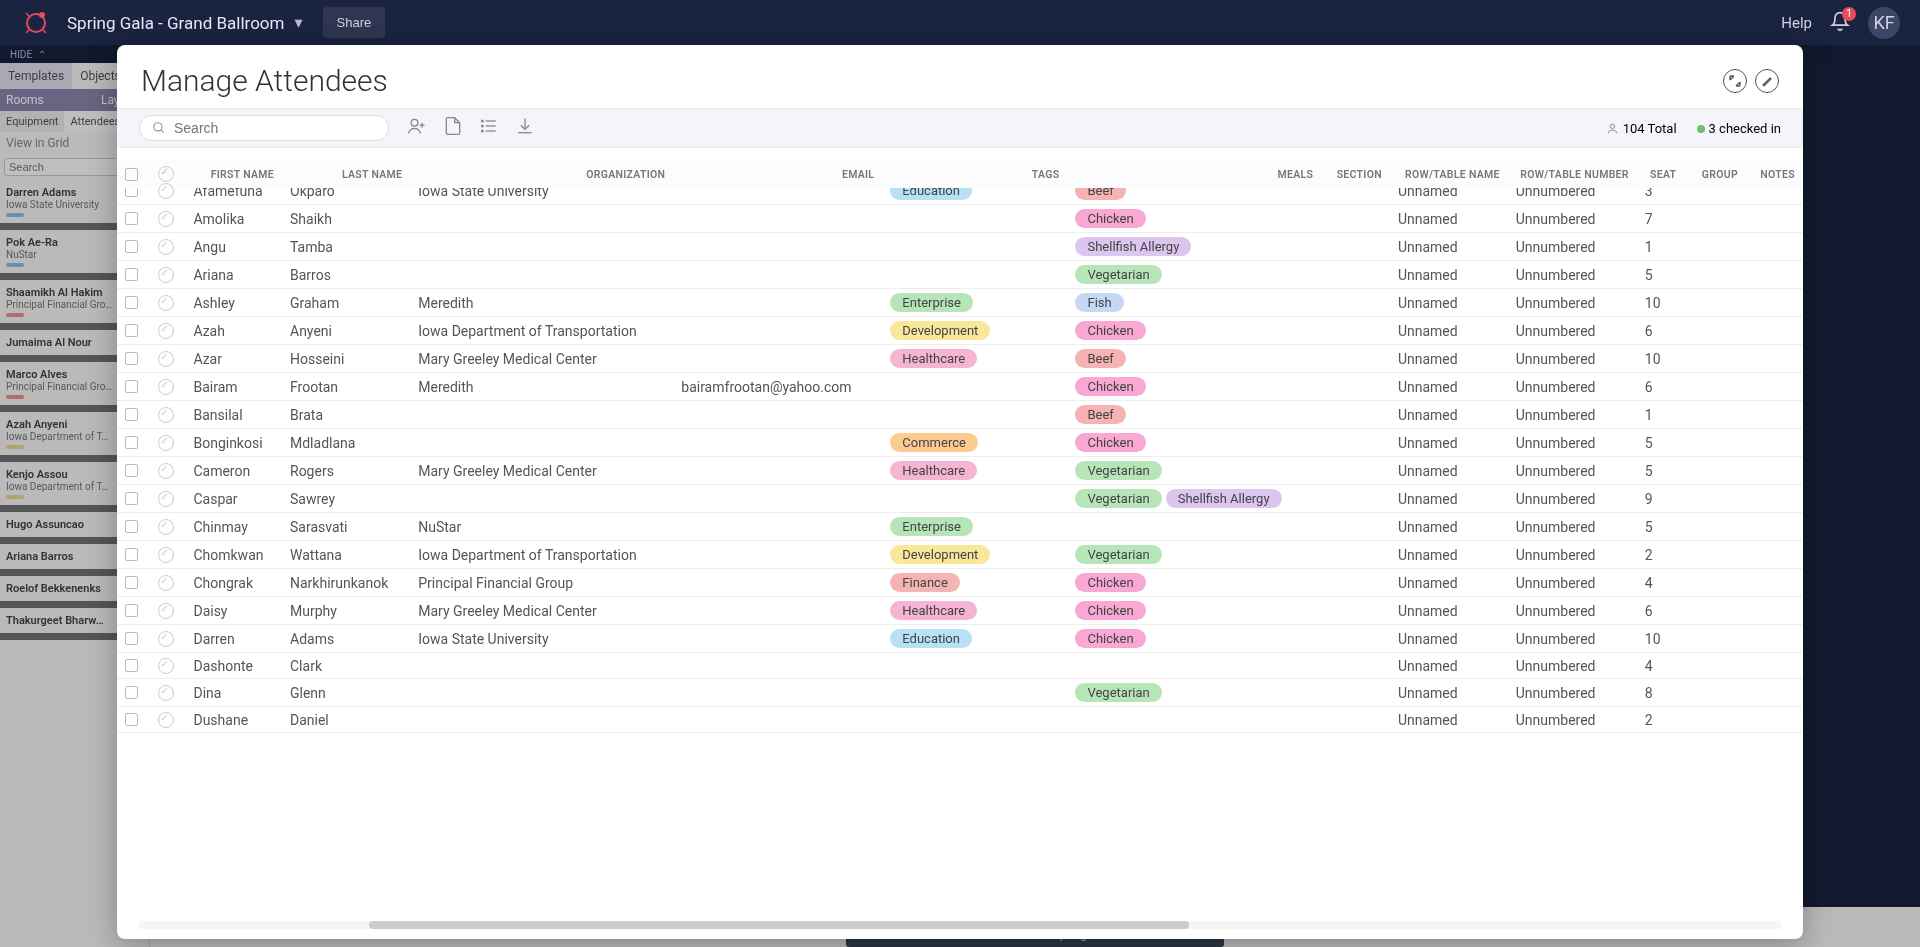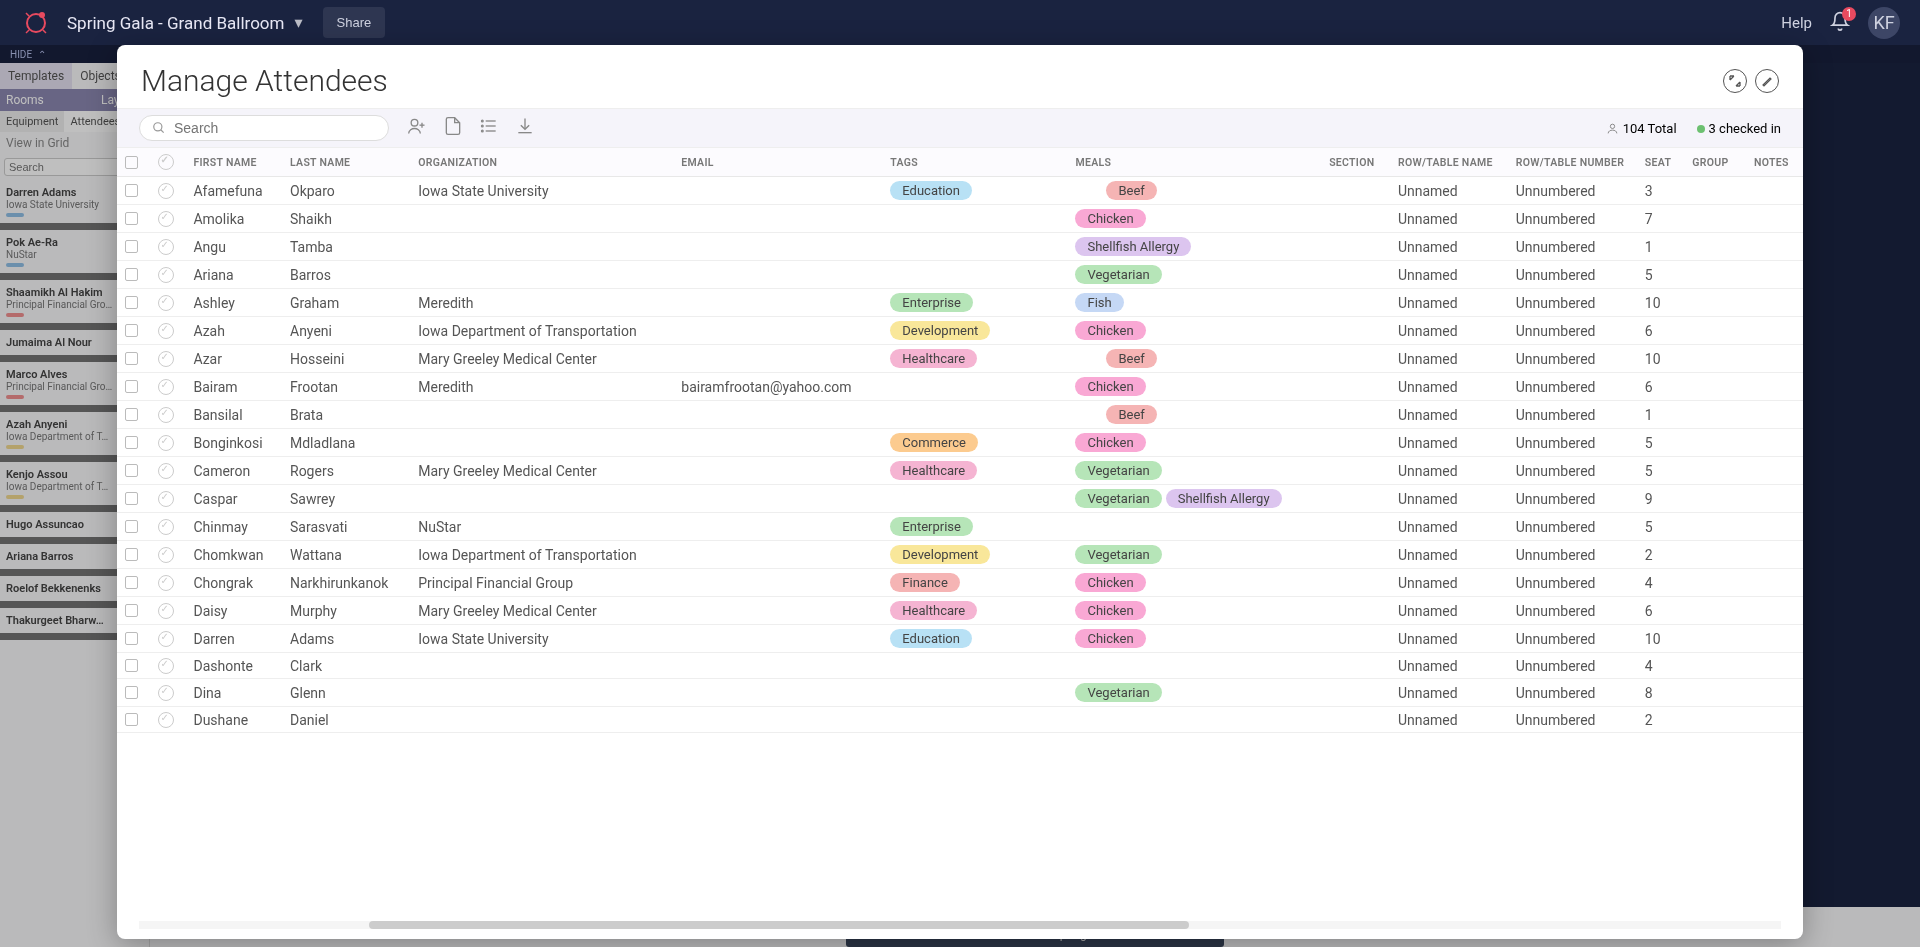--- a/index.html
+++ b/index.html
@@ -50,35 +50,35 @@
 .searchbox { display:flex; align-items:center; background:#fff; border:1px solid #ddd; border-radius:20px; padding:4px 12px; width:250px; }
 .searchbox input { border:none; outline:none; margin-left:8px; font-size:14px; flex:1; }
 .tb-icons { display:flex; gap:16px; margin-left:18px; color:#777; }
 .tb-icons svg { width:20px; height:20px; }
 .toolbar-right { margin-left:auto; display:flex; align-items:flex-start; gap:20px; font-size:13px; color:#000000; }
 .dot-green { width:8px; height:8px; background:#6cc070; border-radius:50%; display:inline-block; margin-right:4px; }
 
 
 .table-wrap { flex:1; overflow:auto; position:relative; }
 table { border-collapse:collapse; width:100%; font-size:14px; }
-thead th { text-align:left; padding:6px 8px; font-size:10.5px; font-weight:600; color:#777; letter-spacing:0.3px; border-bottom:1px solid #e8e8e8; background:#fcfbfe; position:sticky; top:0; text-transform:uppercase; }
+thead th { text-align:right; padding:6px 8px; font-size:10.5px; font-weight:600; color:#777; letter-spacing:0.3px; border-bottom:1px solid #e8e8e8; background:#fcfbfe; position:sticky; top:12px; text-transform:uppercase; }
 tbody td { padding:4px 8px; border-bottom:1px solid #eee; color:#555; white-space:nowrap; height:26px; }
 tbody tr { height:26px; }
 .cb { width:13px; height:13px; border:1px solid #bbb; border-radius:2px; }
 .chk-circ { width:16px; height:16px; border:1.5px solid #ccc; border-radius:50%; position:relative; }
 .chk-circ::after { content:"✓"; font-size:10px; color:#ccc; position:absolute; top:-1px; left:2px; }
 
 .pill { display:inline-block; padding:2px 12px; border-radius:12px; font-size:13px; color:#444; margin-right:4px; }
 .pill-education { background:#b8e1f5; }
 .pill-enterprise { background:#b6e5b8; }
 .pill-development { background:#f9e79a; }
 .pill-healthcare { background:#f5b4d2; }
 .pill-commerce { background:#fccb8f; }
 .pill-finance { background:#f5b4b4; }
-.pill-beef { background:#f5b4b4;margin-left:31px; }
+.pill-beef { background:#f5b4b4; }
 .pill-chicken { background:#f9a8d4; }
 .pill-shellfish { background:#dcc5efff; }
 .pill-vegetarian { background:#b6e5b8; }
 .pill-fish { background:#c5d8f5; }
 
 .col-chk { width:24px; }
 .col-circ { width:24px; }
 .col-fn { width:80px; }
 .col-ln { width:105px; }
 .col-org { width:210px; }

